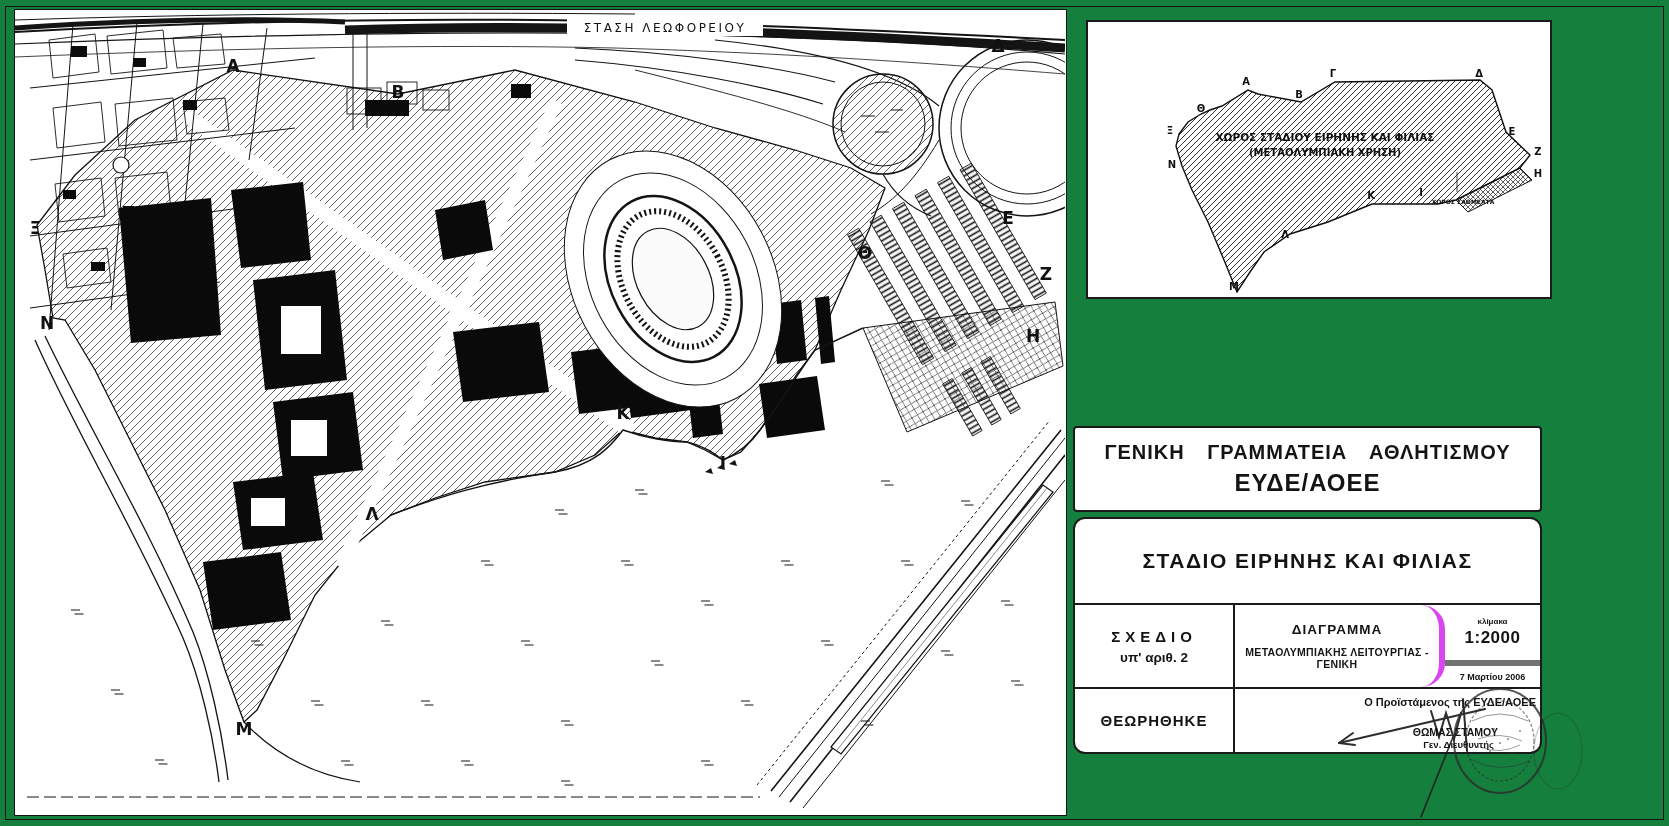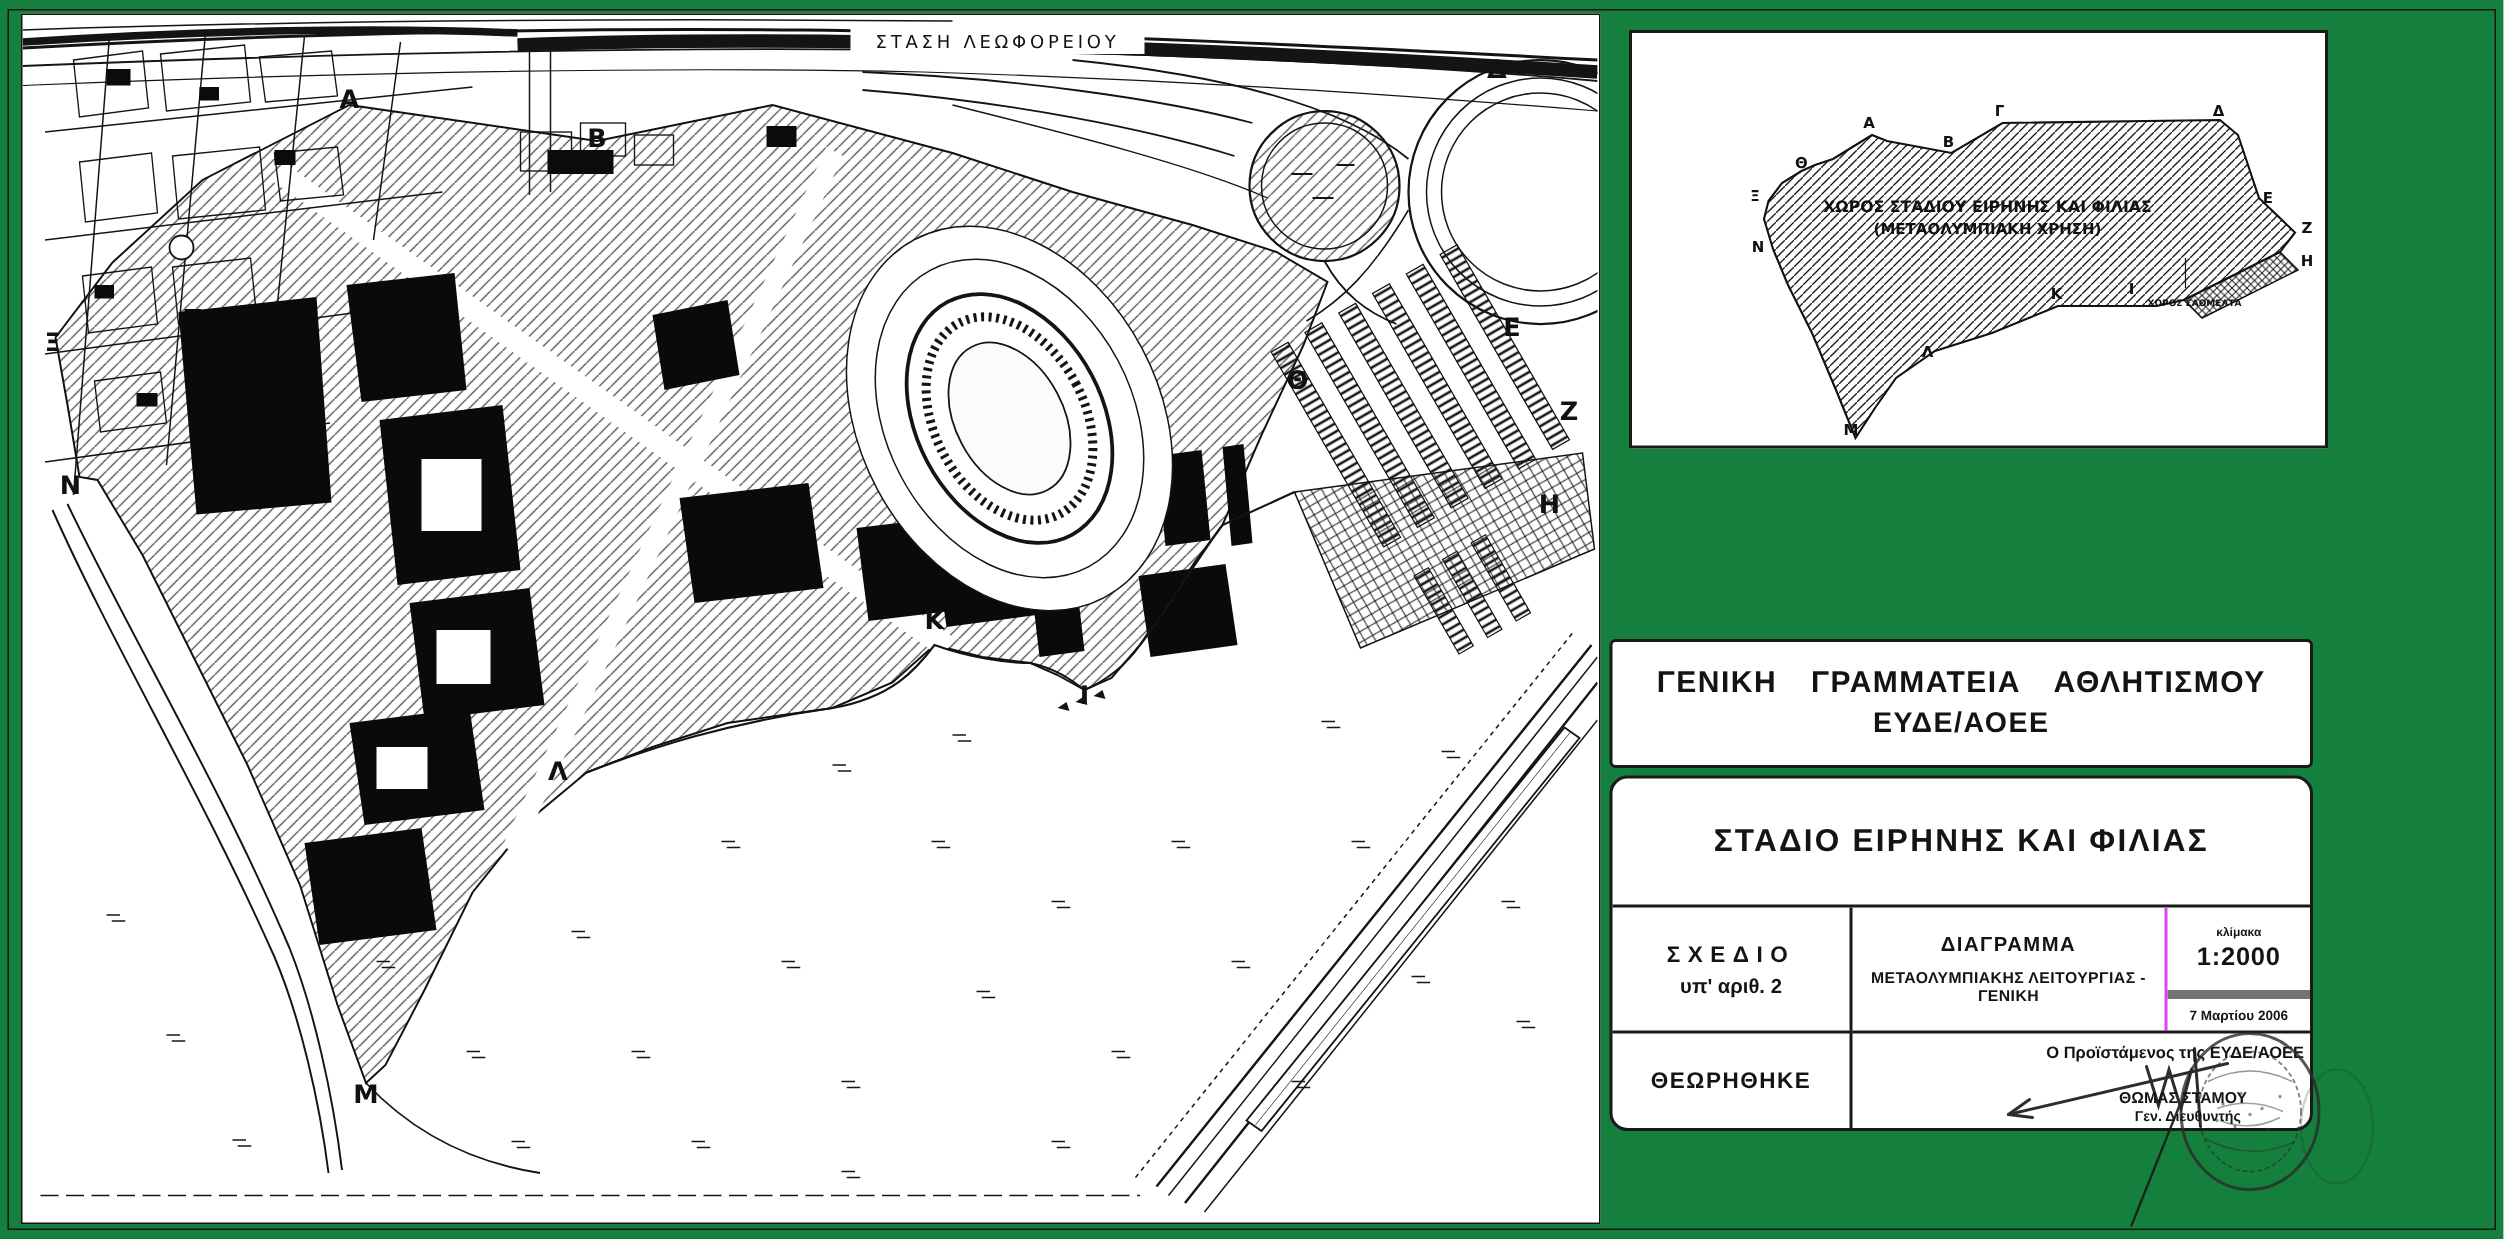--- a/index.html
+++ b/index.html
@@ -8,33 +8,33 @@
   .frame{position:absolute;inset:6px 5px;border:1.6px solid #161616;pointer-events:none;}
   .map{position:absolute;left:14px;top:9px;width:1053px;height:807px;border:1.6px solid #141414;
        overflow:hidden;background:#fff;box-sizing:border-box;}
   .map svg{display:block;}
   .inset{position:absolute;left:1086px;top:20px;width:462px;height:275px;border:2px solid #1a1a1a;
           background:#fff;box-sizing:content-box;overflow:hidden;}
   .org-box{position:absolute;left:1073px;top:426px;width:469px;height:86px;border:2.5px solid #1a1a1a;
            border-radius:4px;box-sizing:border-box;display:flex;flex-direction:column;
            align-items:center;justify-content:center;gap:5px;background:#fff;}
   .org-line1{font-size:20px;font-weight:bold;letter-spacing:1px;word-spacing:16px;}
-  .org-line2{font-size:19px;font-weight:bold;letter-spacing:1px;}
+  .org-line2{font-size:24px;font-weight:bold;letter-spacing:1px;}
   .main-box{position:absolute;left:1073px;top:517px;width:469px;height:237px;border:2.5px solid #1a1a1a;
             border-radius:12px;box-sizing:border-box;background:#fff;display:flex;flex-direction:column;}
   .project{height:84px;flex:0 0 auto;display:flex;align-items:center;justify-content:center;
            font-size:21px;font-weight:bold;letter-spacing:1.5px;border-bottom:2px solid #1a1a1a;}
   .tb-grid{flex:1;display:grid;grid-template-columns:160px 1fr 95px;grid-template-rows:82px 1fr;}
   .cell{box-sizing:border-box;}
   .c-drawing{grid-column:1;grid-row:1;border-right:2px solid #1a1a1a;display:flex;flex-direction:column;
              align-items:center;justify-content:center;gap:5px;}
   .drawing-label{font-size:15px;font-weight:bold;letter-spacing:5px;}
   .drawing-number{font-size:13.5px;font-weight:bold;}
-  .c-subject{grid-column:2;grid-row:1;border-right:2px solid #d946ef;display:flex;flex-direction:column;
-             align-items:center;justify-content:center;gap:9px;padding:0 4px;text-align:center;}
+  .c-subject{grid-column:2;grid-row:1;border-right:6px solid #d946ef;display:flex;flex-direction:column;
+             align-items:center;justify-content:center;gap:9px;padding:0 4px;text-align:center;border-radius:24px;}
   .subject-title{font-size:13.5px;font-weight:bold;letter-spacing:1px;}
   .subject-sub{font-size:10.5px;font-weight:bold;letter-spacing:.3px;}
   .c-scale{grid-column:3;grid-row:1;display:flex;flex-direction:column;}
   .scale-top{flex:1;display:flex;flex-direction:column;align-items:center;justify-content:center;gap:2px;}
   .scale-label{font-size:8px;font-weight:bold;}
   .scale-value{font-size:17px;font-weight:bold;letter-spacing:.5px;}
   .scale-date{height:21px;border-top:6px solid #737373;display:flex;align-items:center;justify-content:center;
               font-size:9px;font-weight:bold;}
   .c-approved{grid-column:1;grid-row:2;border-right:2px solid #1a1a1a;border-top:2px solid #1a1a1a;
               display:flex;align-items:center;justify-content:center;font-size:15px;font-weight:bold;letter-spacing:1px;}

